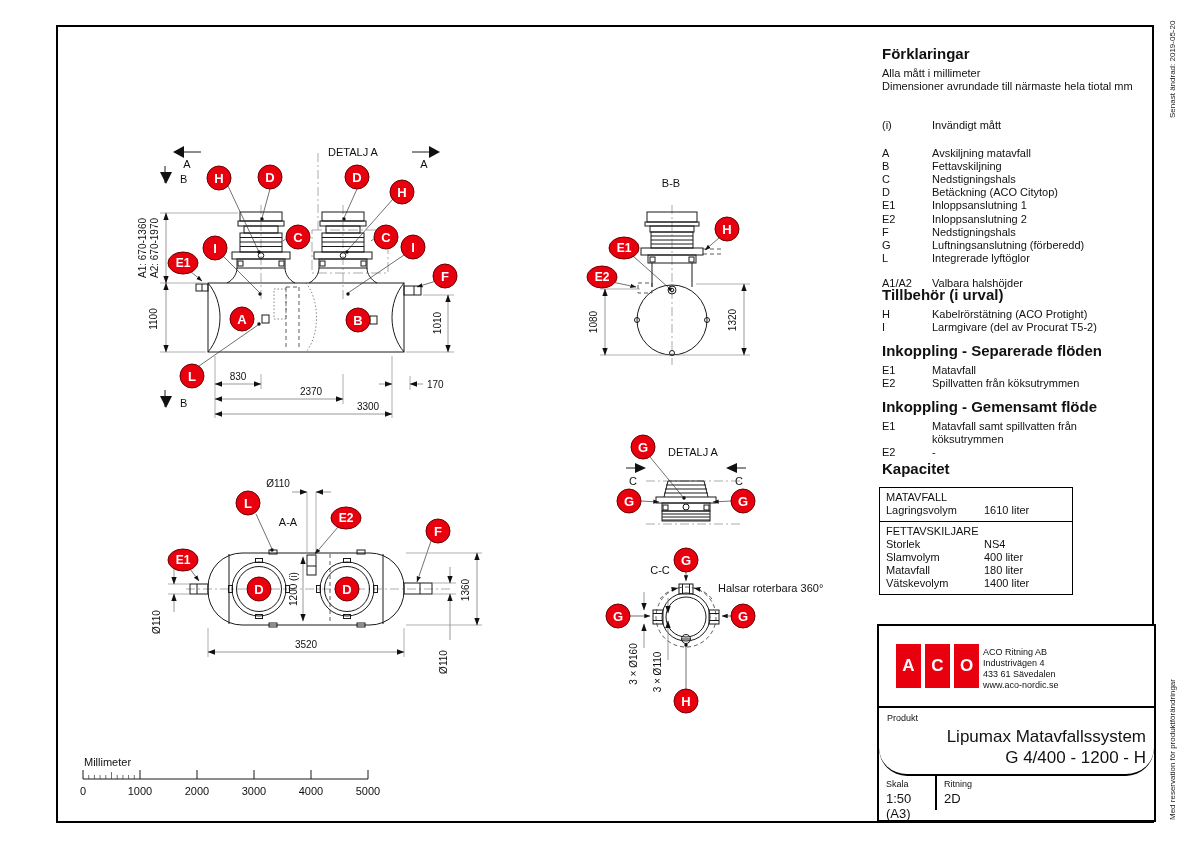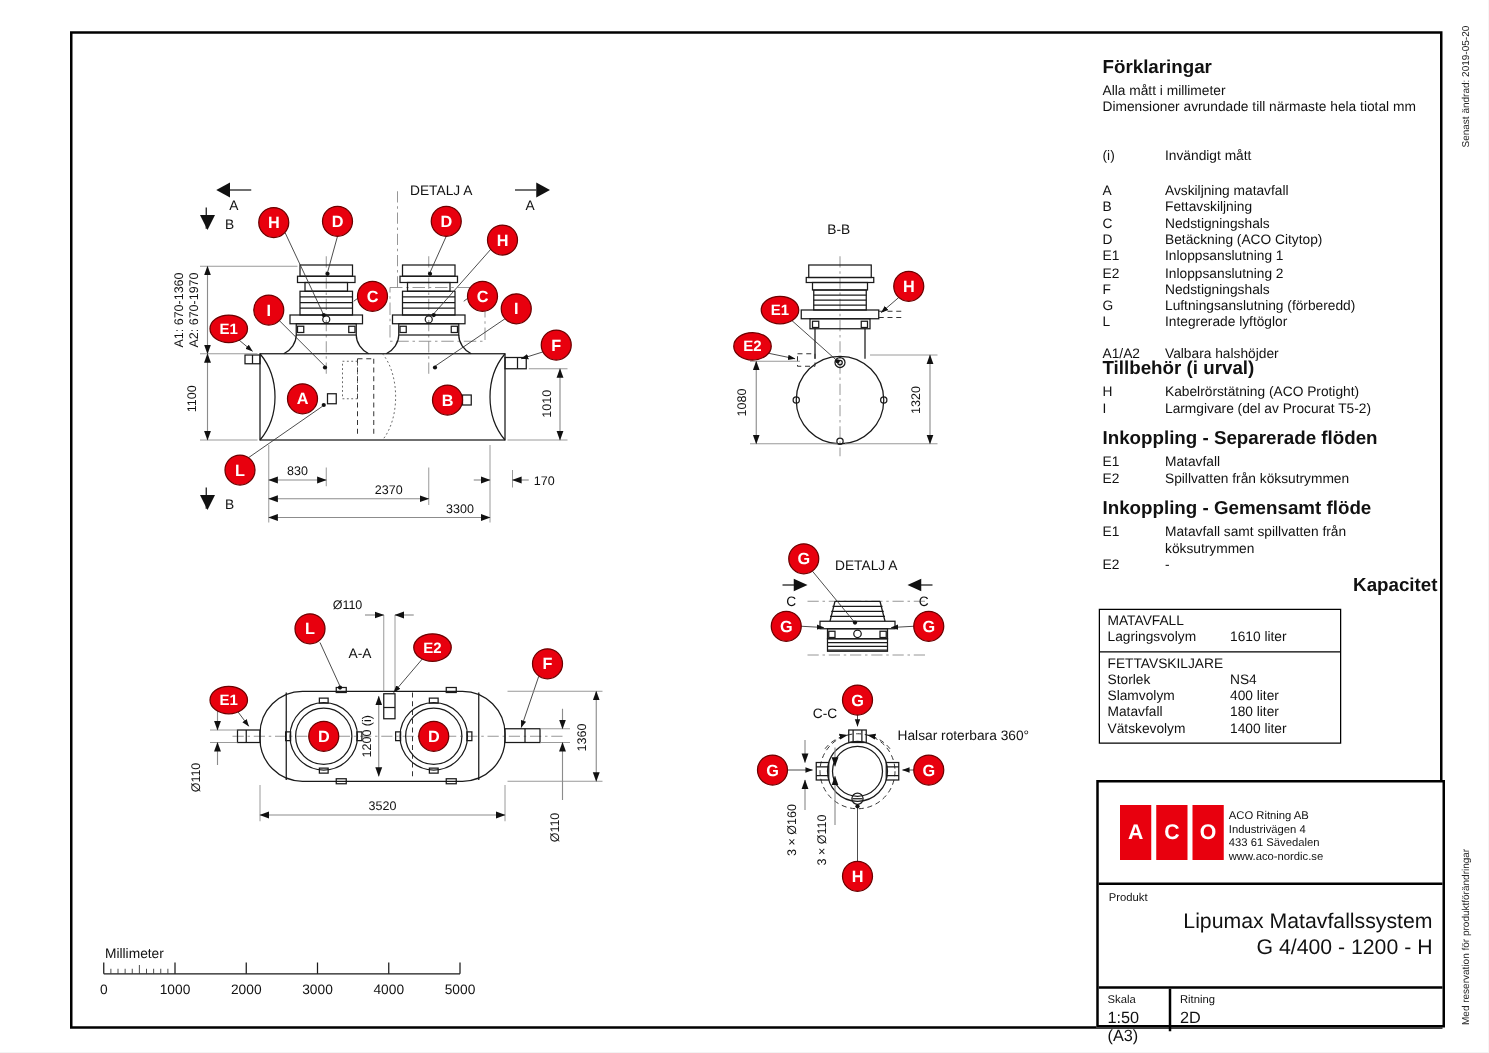--- a/index.html
+++ b/index.html
@@ -21,21 +21,21 @@
   .ksec.first{border-bottom:1.5px solid #000;}
   .krow{position:relative;line-height:13px;}
   .krow .kval{position:absolute;left:98px;}
   
   .tblock{position:absolute;left:877px;top:624px;width:275px;height:194px;border:2px solid #000;background:#fff;}
   .tb-row1{height:80px;border-bottom:2px solid #000;position:relative;}
   .logo{position:absolute;left:17px;top:18px;display:flex;gap:4px;}
   .logo .cell{width:25px;height:44px;background:#e8000e;color:#fff;display:flex;
               align-items:center;justify-content:center;font-size:17px;font-weight:700;}
   .addr{position:absolute;left:104px;top:21px;font-size:9px;line-height:11px;}
-  .tb-row2{height:83px;border-bottom:2px solid #000;padding:5px 8px;box-sizing:border-box;}
+  .tb-row2{height:68px;border-bottom:2px solid #000;padding:5px 8px;box-sizing:border-box;border-radius:28px;}
   .tb-label{font-size:9px;}
   .tb-big{font-size:17px;line-height:21px;margin-top:3px;text-align:right;}
   .tb-row3{display:flex;height:34px;}
   .tb-cell{padding:3px 7px;box-sizing:border-box;}
   .tb-cell.c1{width:58px;flex:none;border-right:2px solid #000;}
   .tb-val{font-size:13px;margin-top:2px;}
   
   svg{position:absolute;left:0;top:0;}
   .ln{stroke:#1a1a1a;stroke-width:1;fill:none;}
   .lnthin{stroke:#333;stroke-width:.7;fill:none;}
@@ -142,21 +142,21 @@
     <div class="lrow">
         <span class="k">E1</span>
         <span>Matavfall samt spillvatten från köksutrymmen</span>
       </div>
     <div class="lrow">
         <span class="k">E2</span>
         <span>-</span>
       </div>
   </div>
 
-  <div class="panel" style="top:460px;text-align:right;">
+  <div class="panel" style="top:460px;">
     <h2>Kapacitet</h2>
   </div>
 
   <div class="ktable">
     <div class="ksec first">
       <div class="krow">MATAVFALL</div>
       <div class="krow">
         <span>Lagringsvolym</span>
         <span class="kval">1610 liter</span>
       </div>

